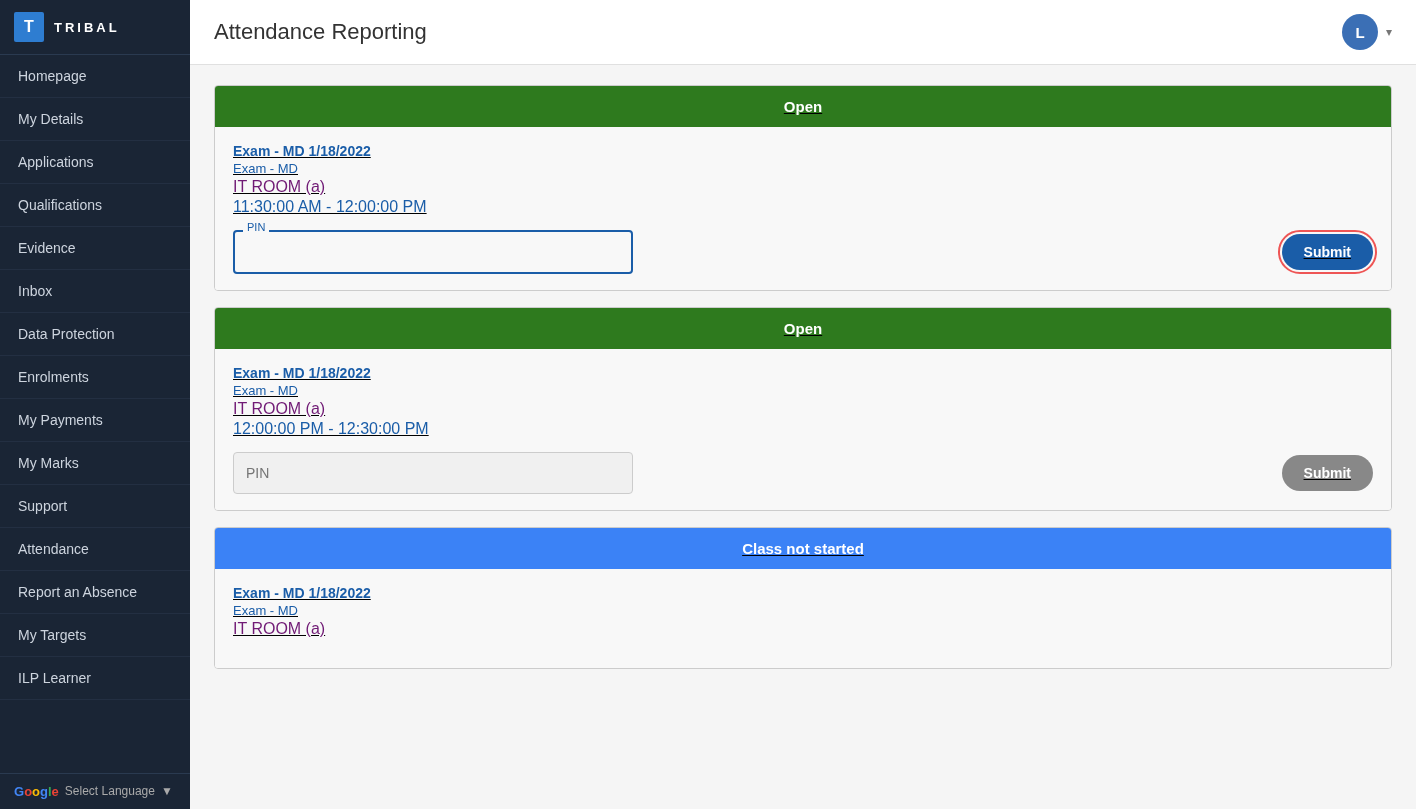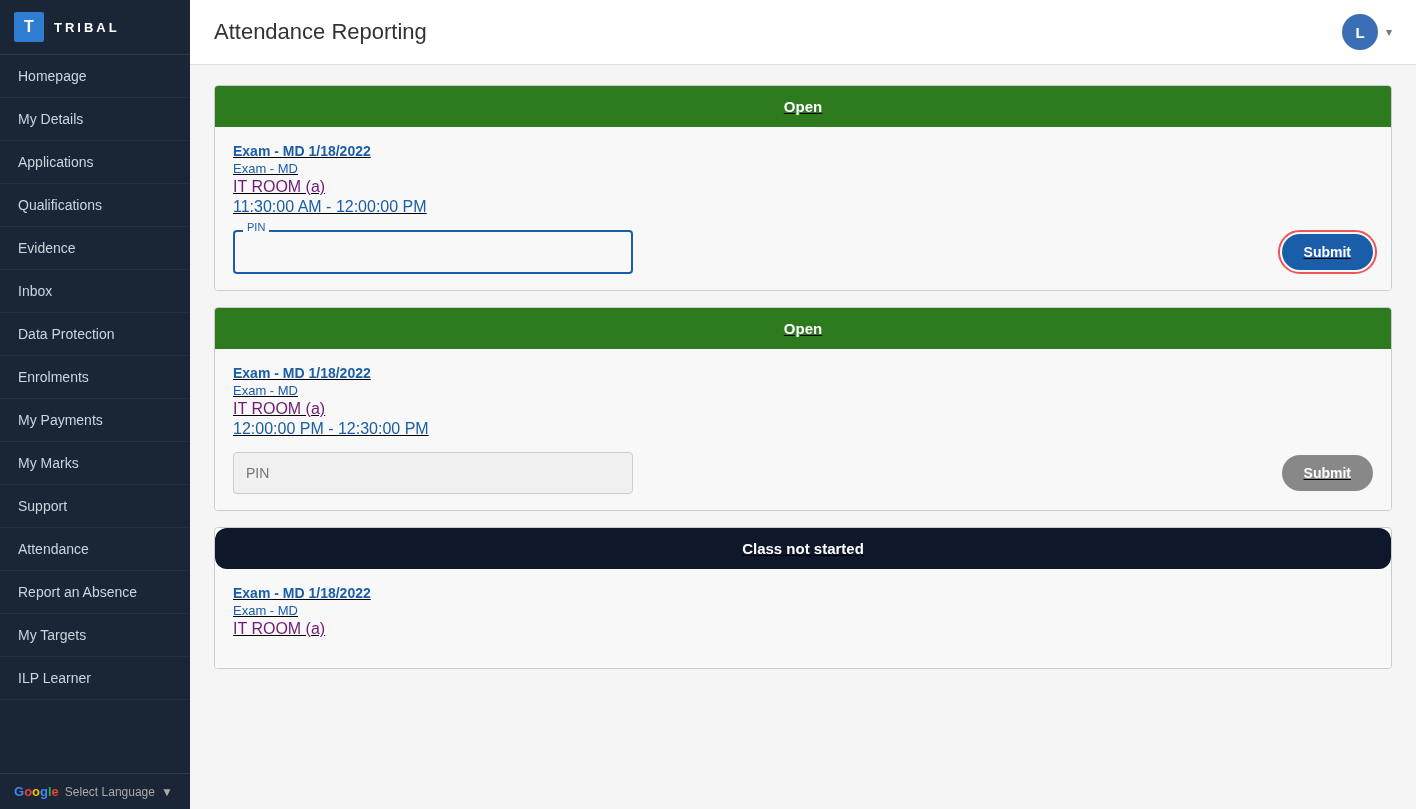--- a/index.html
+++ b/index.html
@@ -54,21 +54,21 @@
       color: #cdd4de;
       cursor: pointer;
       border-bottom: 1px solid #232f42;
       transition: background 0.15s;
     }
     .sidebar-footer {
       padding: 10px 14px;
       background: #1a2535;
       border-top: 1px solid #2a3a50;
       display: flex;
-      align-items: center;
+      align-items: flex-start;
       gap: 6px;
       font-size: 12px;
       color: #aaa;
     }
     .google-g {
       font-size: 13px;
       font-weight: bold;
     }
     .g-blue { color: #4285F4; }
     .g-red { color: #EA4335; }
@@ -143,22 +143,21 @@
       padding: 12px 18px;
       font-size: 15px;
       font-weight: 600;
       color: #fff;
       text-align: center;
     }
     .card-header.open {
       background: #2e7a1e;
     }
     .card-header.class-not-started {
-      background: #0f172a;
-      border-radius: 12px;
+      background: #3b82f6;
     }
     .card-body {
       padding: 16px 18px;
       background: #f8f8f8;
     }
     .session-info {
       margin-bottom: 14px;
     }
     .session-title {
       color: #1a5da8;

